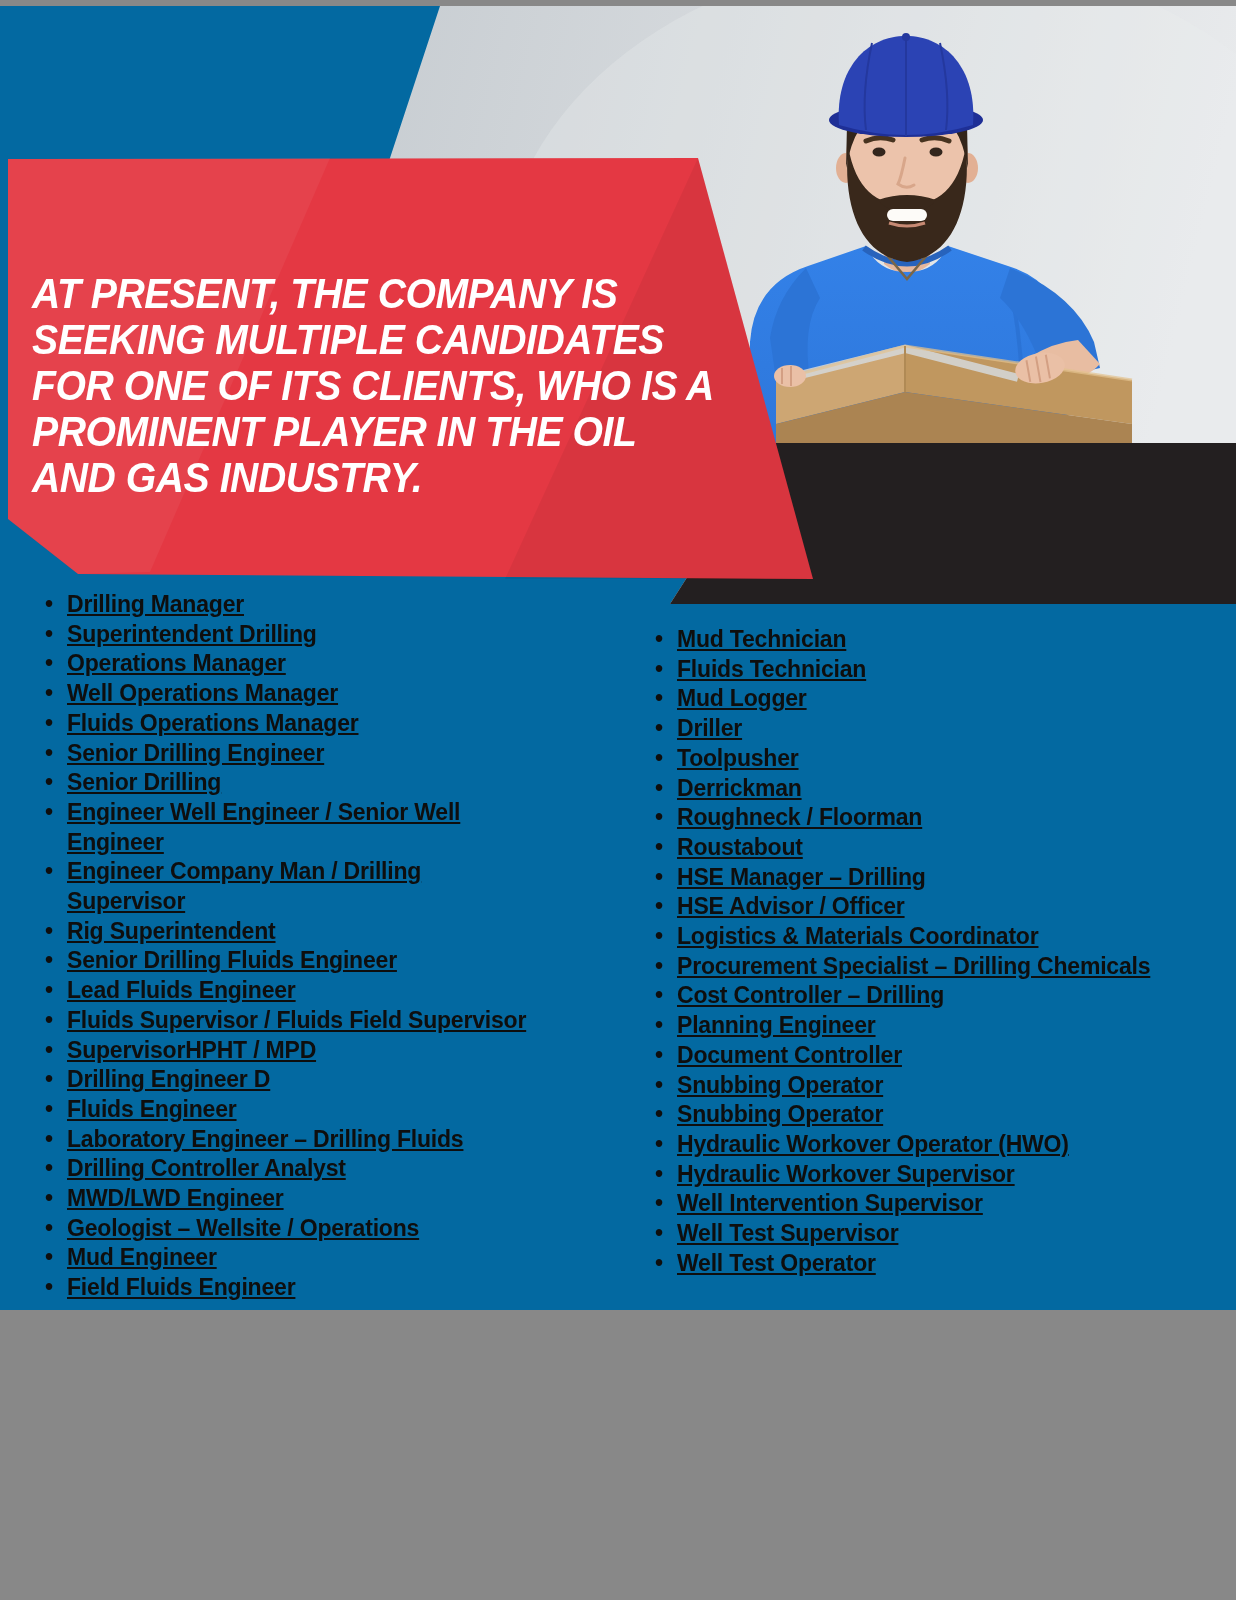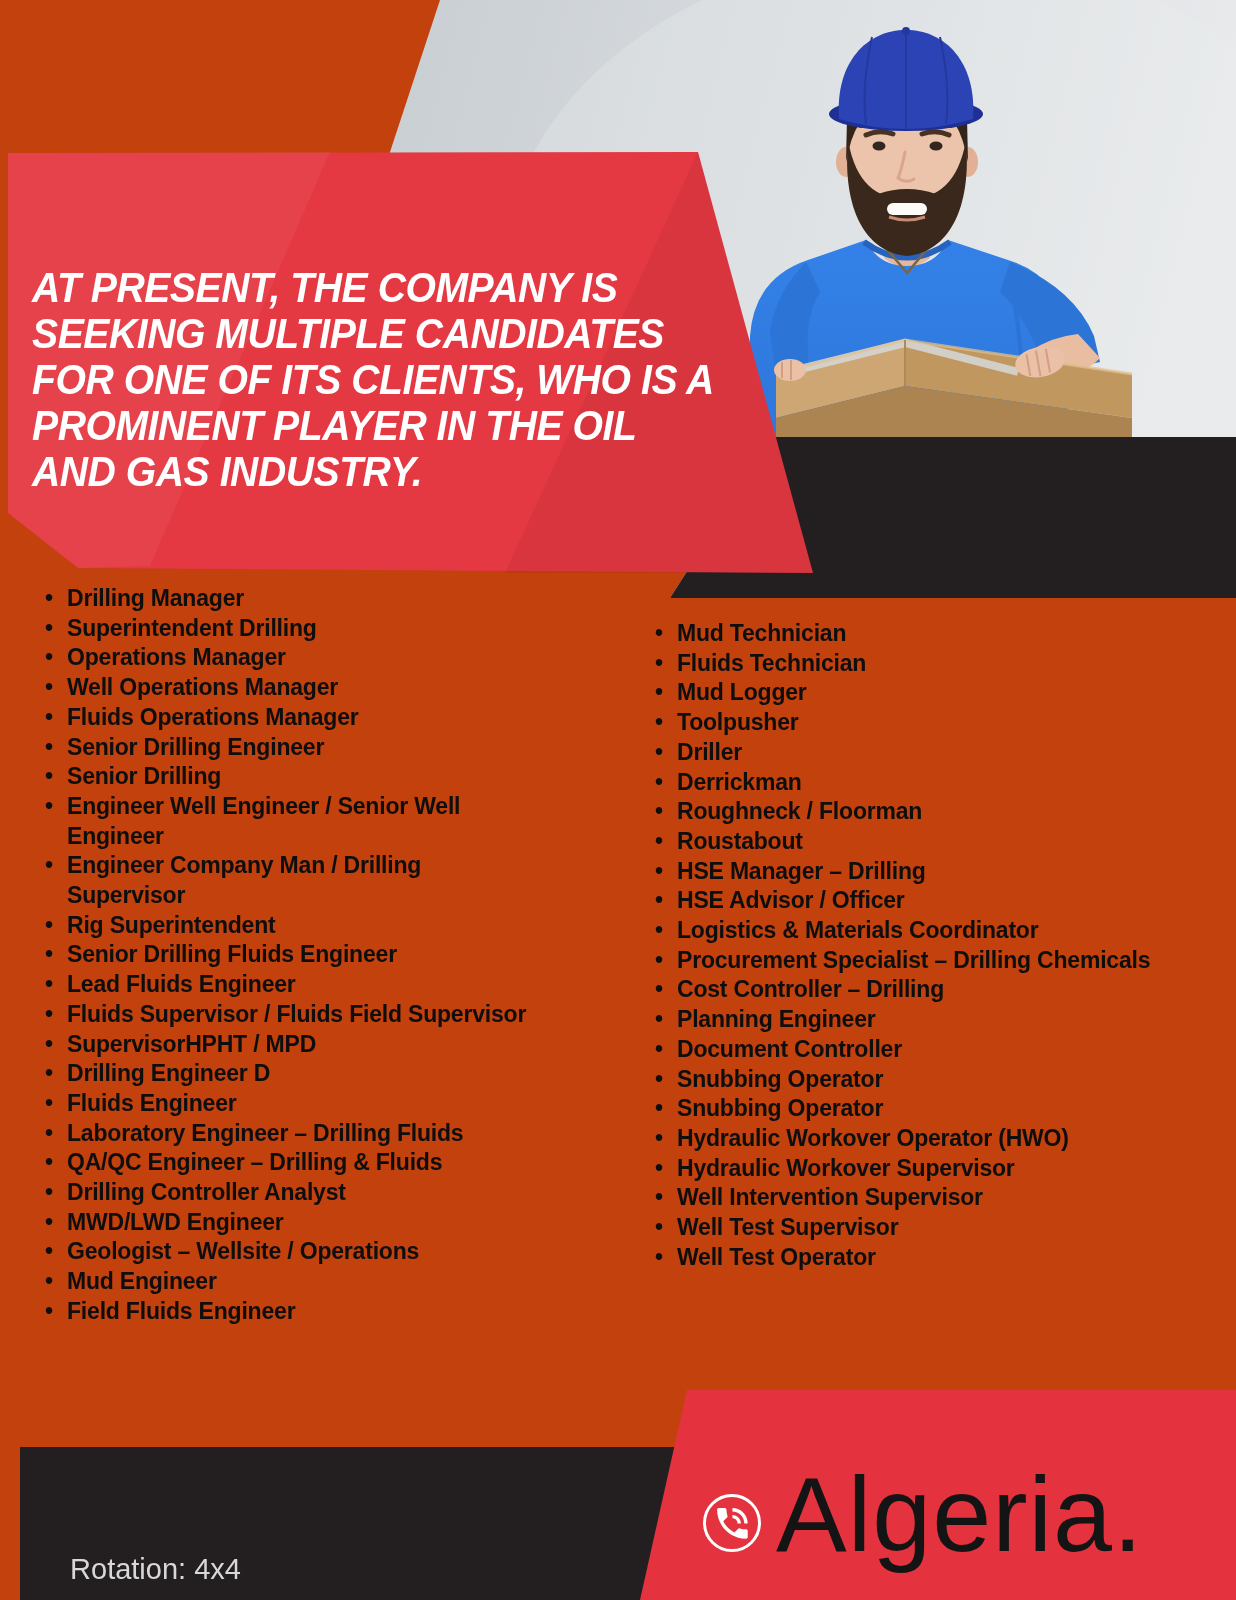--- a/index.html
+++ b/index.html
@@ -1,28 +1,28 @@
 <!DOCTYPE html>
 <html><head>
 <meta charset="utf-8">
 <style>
   html,body{margin:0;padding:0;background:#888;}
   .poster{
-    position:relative;width:1236px;height:1600px;background:#c2410c;
-    overflow:hidden;font-family:"Liberation Sans",sans-serif;margin:0 auto;
+    position:relative;width:1236px;height:1304px;background:#0369a1;
+    overflow:hidden;font-family:"Liberation Sans",sans-serif;margin:6px auto;
   }
   .bg-svg{position:absolute;left:0;top:0;width:1236px;height:1600px;}
   .headline{
     position:absolute;left:32px;top:264px;width:760px;
     color:#ffffff;font-style:italic;font-weight:bold;
     font-size:43px;line-height:46px;letter-spacing:-0.5px;
     transform:scaleX(0.91);transform-origin:left top;
   }
   .jobs{position:absolute;margin:0;padding:0;list-style:none;
-    font-weight:bold;font-size:23px;line-height:29.7px;color:#0e0e0e;letter-spacing:-0.2px;}
+    font-weight:bold;font-size:23px;line-height:29.7px;color:#0e0e0e;letter-spacing:-0.2px;text-decoration:underline;}
   .jobs li{position:relative;padding-left:27px;}
   .jobs li::before{content:"\2022";position:absolute;left:5px;}
   .jobs-left{left:40px;top:584px;width:500px;}
   .jobs-right{left:650px;top:619px;width:586px;}
   .jobs-right li{white-space:nowrap;}
   .footer-notes{
     position:absolute;left:62px;top:1489px;color:#d8d8d8;
     font-size:29px;line-height:32px;font-weight:400;white-space:pre;
   }
   .location{
@@ -150,34 +150,33 @@
       <li>Engineer Well Engineer / Senior Well Engineer</li>
       <li>Engineer Company Man / Drilling Supervisor</li>
       <li>Rig Superintendent</li>
       <li>Senior Drilling Fluids Engineer</li>
       <li>Lead Fluids Engineer</li>
       <li>Fluids Supervisor / Fluids Field Supervisor</li>
       <li>SupervisorHPHT / MPD</li>
       <li>Drilling Engineer D</li>
       <li>Fluids Engineer</li>
       <li>Laboratory Engineer – Drilling Fluids</li>
-      <li>QA/QC Engineer – Drilling &amp; Fluids</li>
       <li>Drilling Controller Analyst</li>
       <li>MWD/LWD Engineer</li>
       <li>Geologist – Wellsite / Operations</li>
       <li>Mud Engineer</li>
       <li>Field Fluids Engineer</li>
     </ul>
   <ul class="jobs jobs-right">
 
   <li>Mud Technician</li>
       <li>Fluids Technician</li>
       <li>Mud Logger</li>
+      <li>Driller</li>
       <li>Toolpusher</li>
-      <li>Driller</li>
       <li>Derrickman</li>
       <li>Roughneck / Floorman</li>
       <li>Roustabout</li>
       <li>HSE Manager – Drilling</li>
       <li>HSE Advisor / Officer</li>
       <li>Logistics &amp; Materials Coordinator</li>
       <li>Procurement Specialist – Drilling Chemicals</li>
       <li>Cost Controller – Drilling</li>
       <li>Planning Engineer</li>
       <li>Document Controller</li>

